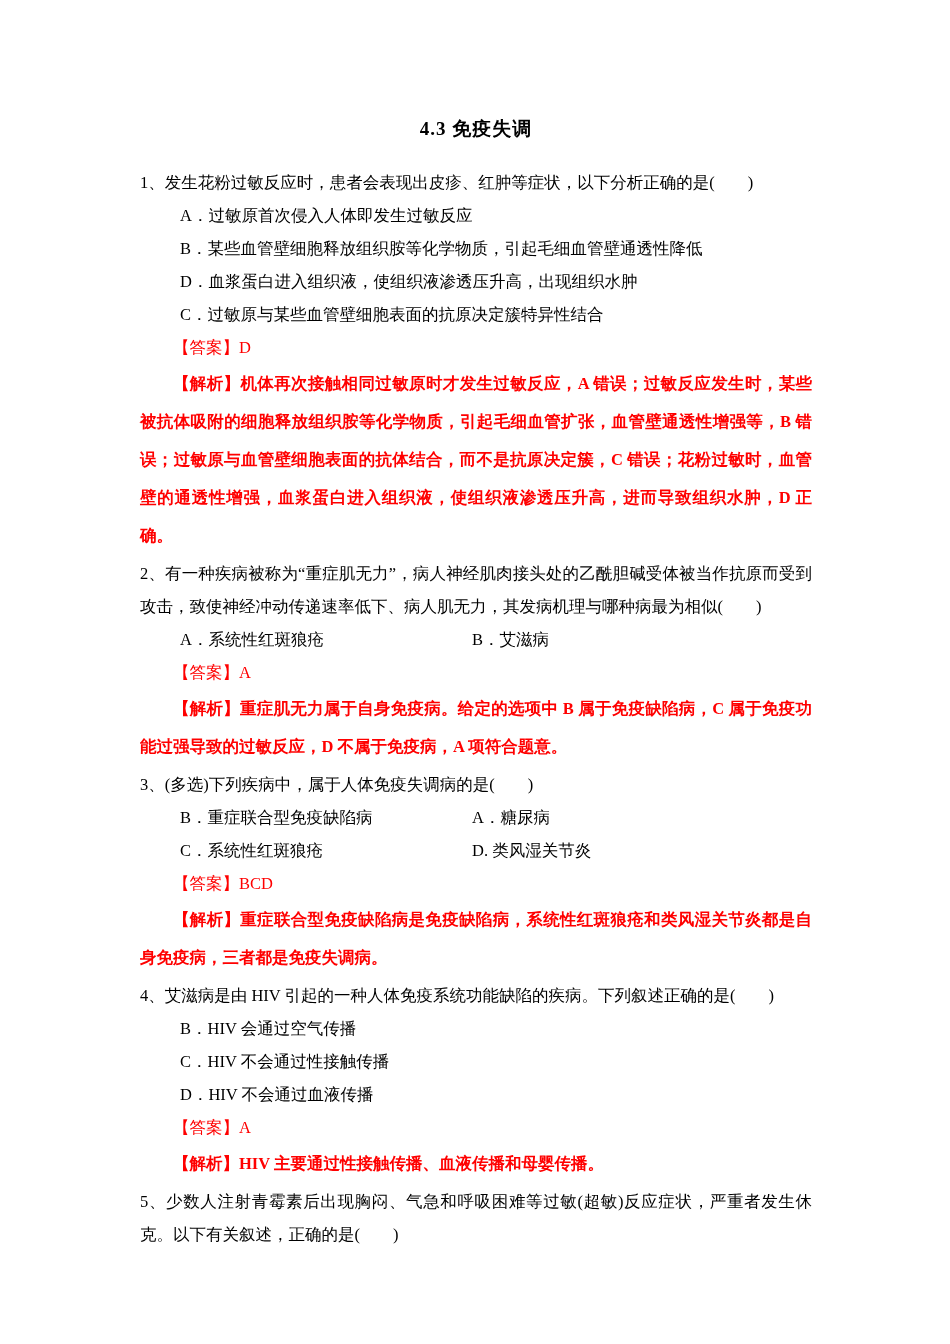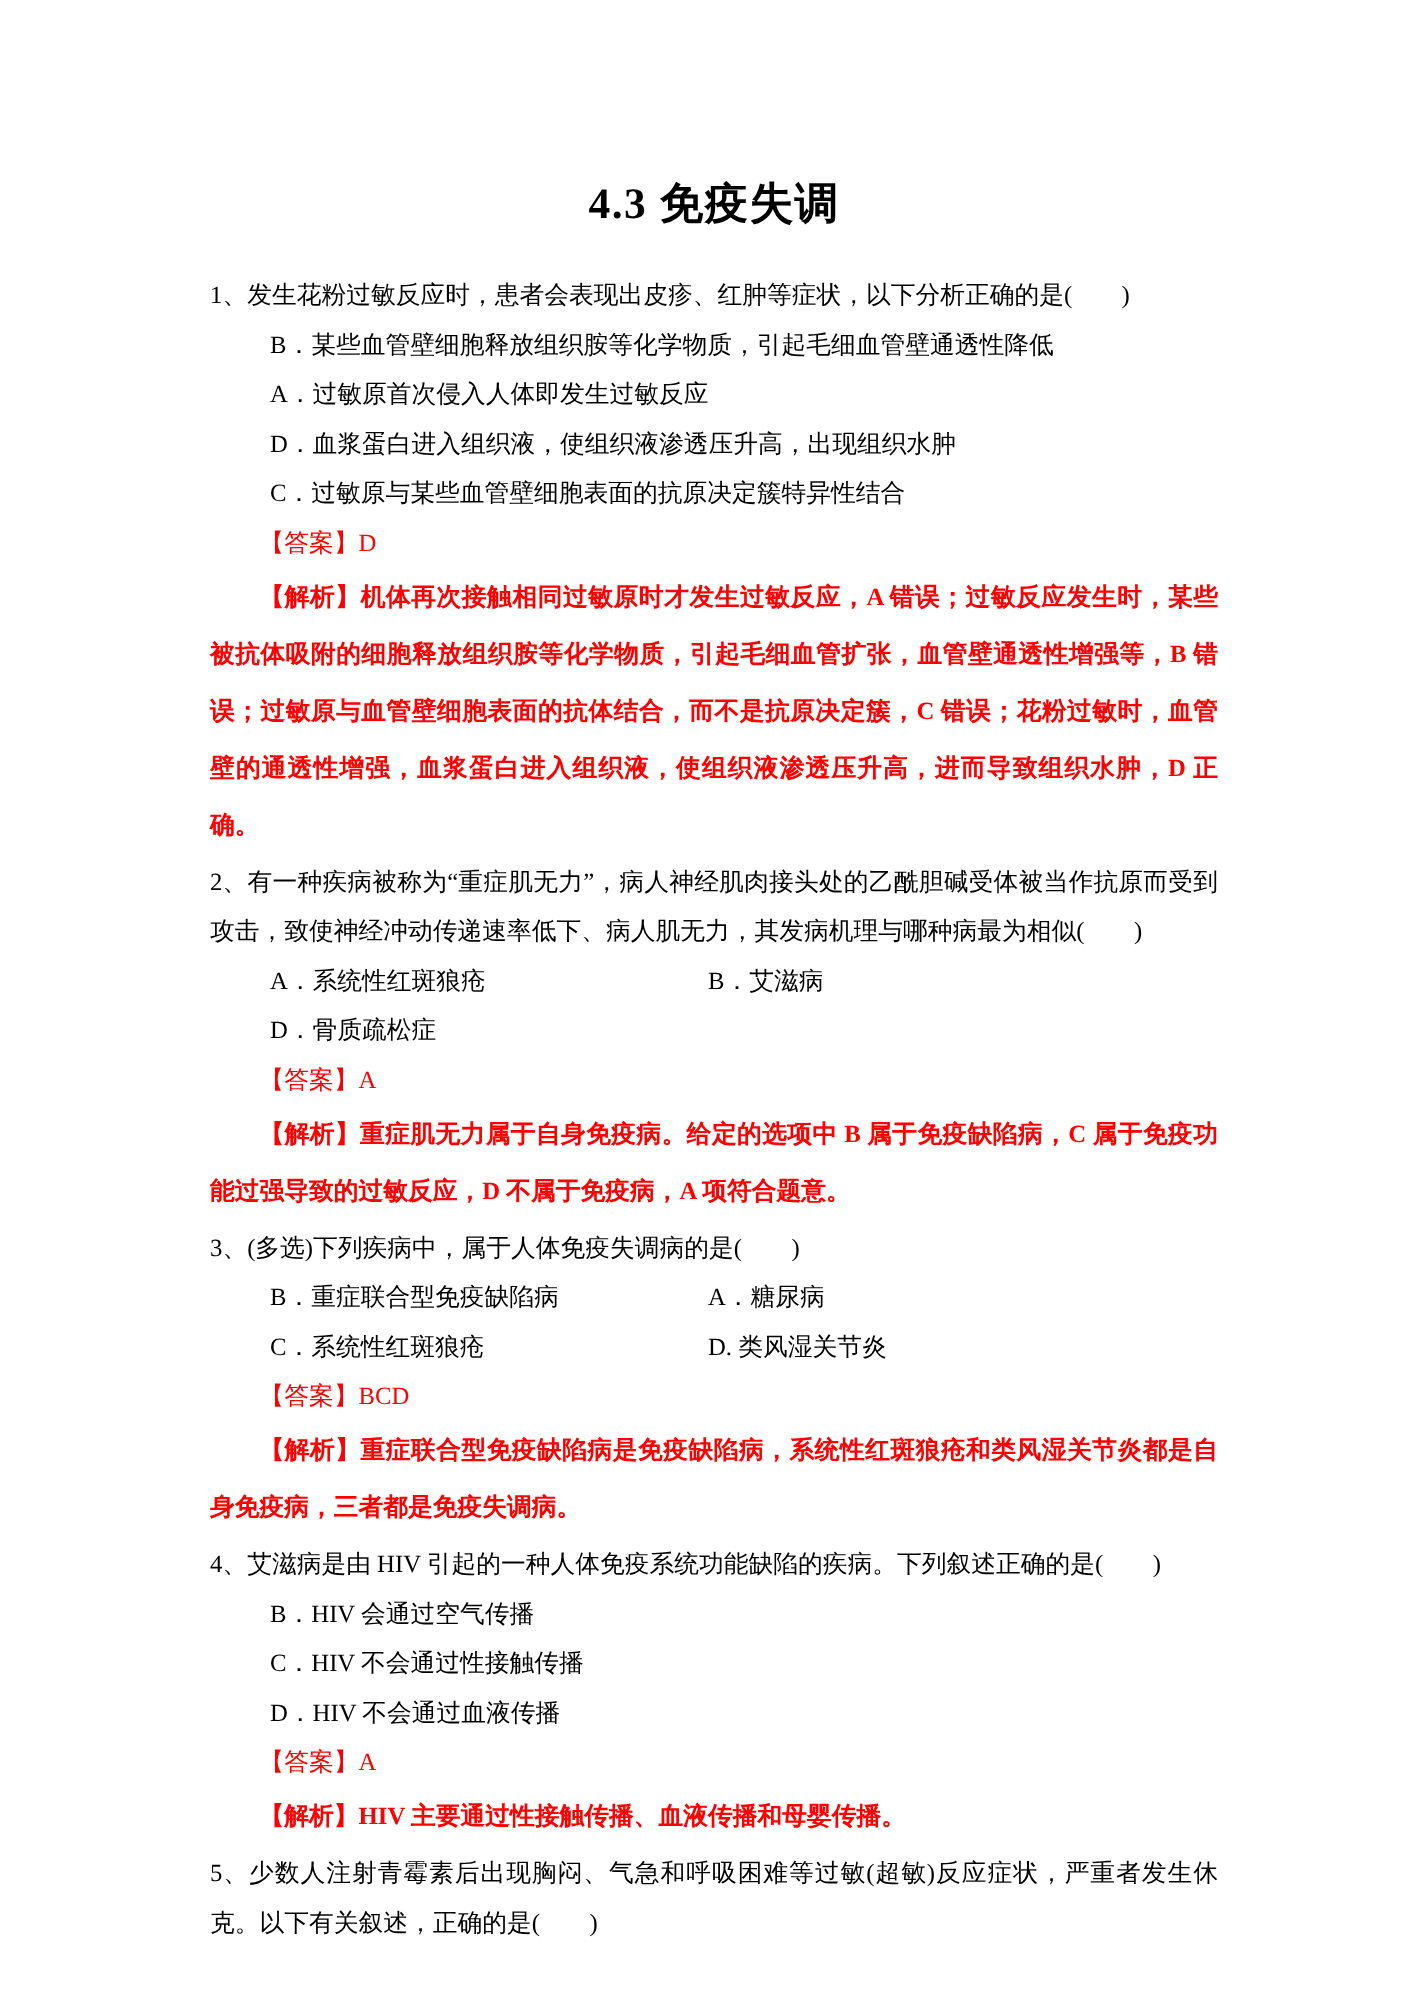--- a/index.html
+++ b/index.html
@@ -16,21 +16,21 @@
     box-sizing: border-box;
     padding: 116px 138px 30px 140px;
     font-family: "Liberation Serif", "DejaVu Serif", serif;
     color: #000000;
     font-size: 16.5px;
     overflow: hidden;
   }
   .doc-title {
     margin: 0 0 24px 0;
     text-align: center;
-    font-size: 29px;
+    font-size: 19px;
     font-weight: bold;
     letter-spacing: 1px;
   }
   .question { margin: 0; }
   .stem {
     margin: 0;
     line-height: 33px;
     text-align: justify;
   }
   .options { margin: 0; }
@@ -65,35 +65,34 @@
 </head>
 <body>
 
 <div class="page">
 
   <h1 class="doc-title">4.3 免疫失调</h1>
 
   <section class="question">
     <p class="stem">1、发生花粉过敏反应时，患者会表现出皮疹、红肿等症状，以下分析正确的是(　　)</p>
     <div class="options">
+      <p class="option">A．过敏原首次侵入人体即发生过敏反应</p>
       <p class="option">B．某些血管壁细胞释放组织胺等化学物质，引起毛细血管壁通透性降低</p>
-      <p class="option">A．过敏原首次侵入人体即发生过敏反应</p>
       <p class="option">D．血浆蛋白进入组织液，使组织液渗透压升高，出现组织水肿</p>
       <p class="option">C．过敏原与某些血管壁细胞表面的抗原决定簇特异性结合</p>
     </div>
     <p class="answer">【答案】D</p>
     <p class="explanation">【解析】机体再次接触相同过敏原时才发生过敏反应，A 错误；过敏反应发生时，某些被抗体吸附的细胞释放组织胺等化学物质，引起毛细血管扩张，血管壁通透性增强等，B 错误；过敏原与血管壁细胞表面的抗体结合，而不是抗原决定簇，C 错误；花粉过敏时，血管壁的通透性增强，血浆蛋白进入组织液，使组织液渗透压升高，进而导致组织水肿，D 正确。</p>
   </section>
 
   <section class="question">
     <p class="stem">2、有一种疾病被称为“重症肌无力”，病人神经肌肉接头处的乙酰胆碱受体被当作抗原而受到攻击，致使神经冲动传递速率低下、病人肌无力，其发病机理与哪种病最为相似(　　)</p>
     <div class="options two-col">
       <p class="option">A．系统性红斑狼疮</p>
       <p class="option">B．艾滋病</p>
-      <p class="option">D．骨质疏松症</p>
     </div>
     <p class="answer">【答案】A</p>
     <p class="explanation">【解析】重症肌无力属于自身免疫病。给定的选项中 B 属于免疫缺陷病，C 属于免疫功能过强导致的过敏反应，D 不属于免疫病，A 项符合题意。</p>
   </section>
 
   <section class="question">
     <p class="stem">3、(多选)下列疾病中，属于人体免疫失调病的是(　　)</p>
     <div class="options two-col">
       <p class="option">B．重症联合型免疫缺陷病</p>
       <p class="option">A．糖尿病</p>

